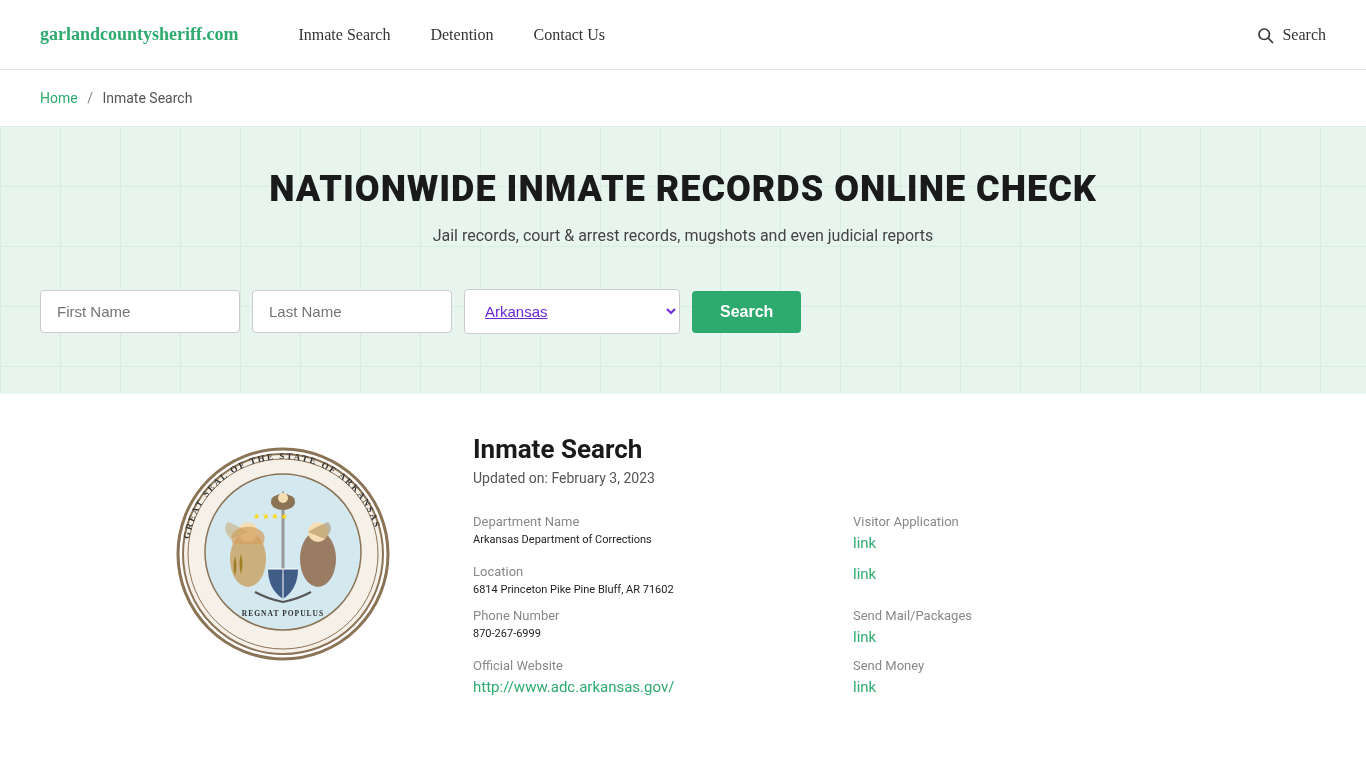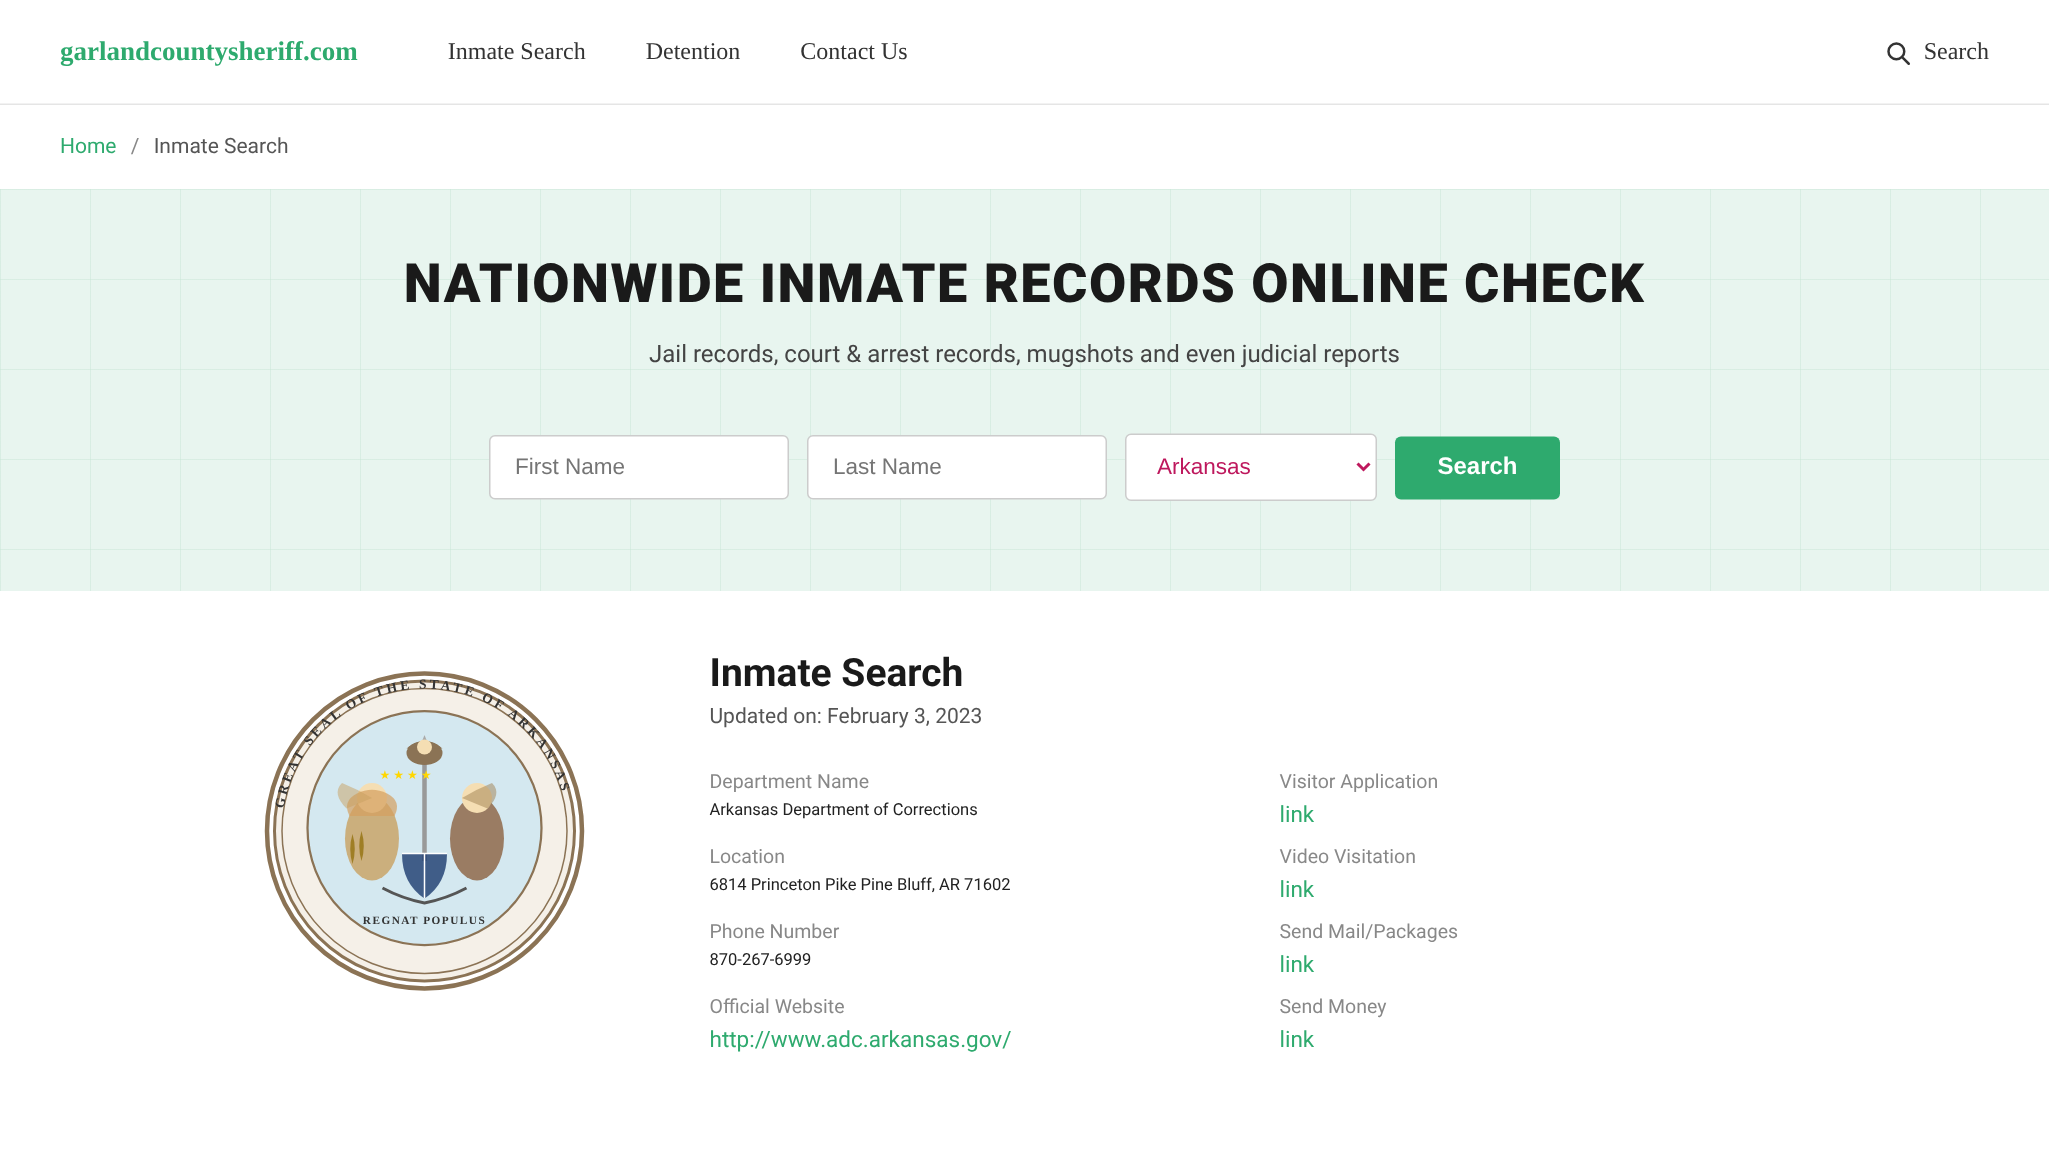--- a/index.html
+++ b/index.html
@@ -84,45 +84,46 @@
       margin-bottom: 16px;
       text-transform: uppercase;
     }
     .hero-subtitle {
       font-size: 16px;
       color: #444;
       margin-bottom: 44px;
     }
     .hero-form {
       display: flex;
-      justify-content: center;
+      justify-content: flex-start;
       align-items: center;
       gap: 12px;
     }
     .hero-input {
       width: 200px;
       padding: 12px 16px;
       border: 1px solid #ccc;
       border-radius: 4px;
       font-size: 15px;
       color: #888;
       background: #fff;
       outline: none;
     }
     .hero-select {
-      width: 168px;
+      width: 216px;
       padding: 12px 16px;
       border: 1px solid #ccc;
       border-radius: 4px;
       font-size: 15px;
-      color: #be185d;
+      color: #6d28d9;
       background: #fff;
       outline: none;
       appearance: auto;
       cursor: pointer;
+      text-decoration: underline;
     }
     .hero-search-btn {
       padding: 12px 28px;
       background: #2eaa6e;
       color: #fff;
       border: none;
       border-radius: 4px;
       font-size: 16px;
       font-weight: 600;
       cursor: pointer;
@@ -295,21 +296,20 @@
         <div class="info-field-label">Visitor Application</div>
         <a class="info-field-link" href="#">link</a>
       </div>
 
       <div>
         <div class="info-field-label">Location</div>
         <div class="info-field-value">6814 Princeton Pike Pine Bluff, AR 71602</div>
       </div>
 
       <div>
-        <div class="info-field-label">Video Visitation</div>
         <a class="info-field-link" href="#">link</a>
       </div>
 
       <div>
         <div class="info-field-label">Phone Number</div>
         <div class="info-field-value">870-267-6999</div>
       </div>
 
       <div>
         <div class="info-field-label">Send Mail/Packages</div>

